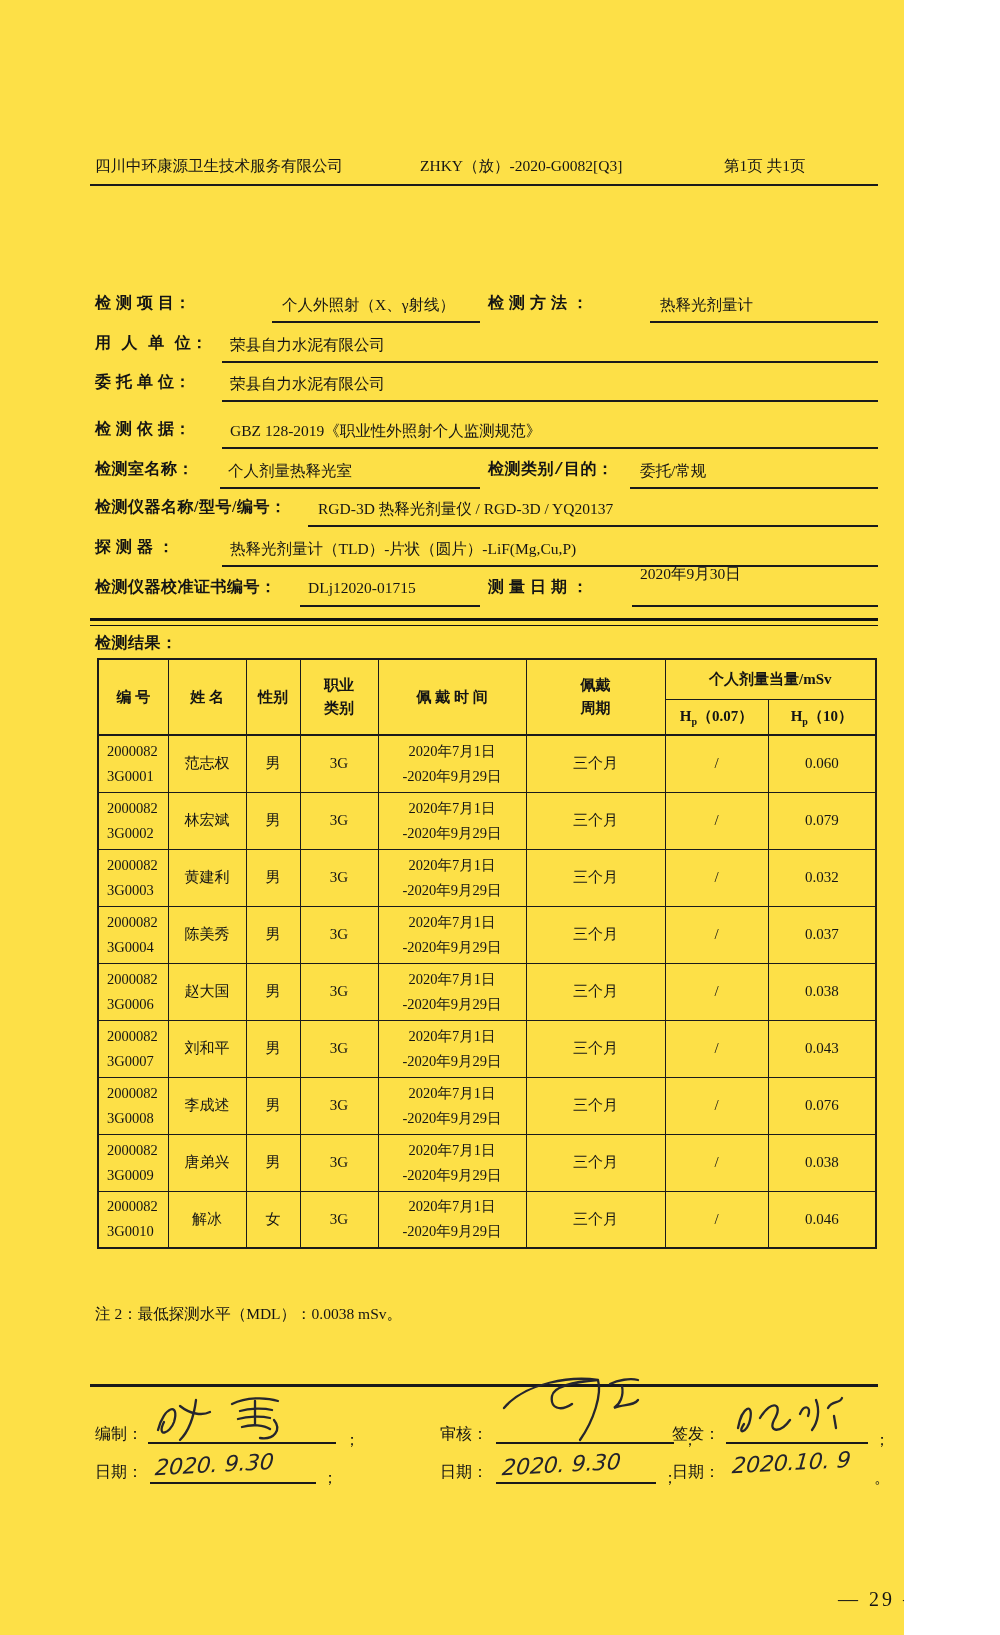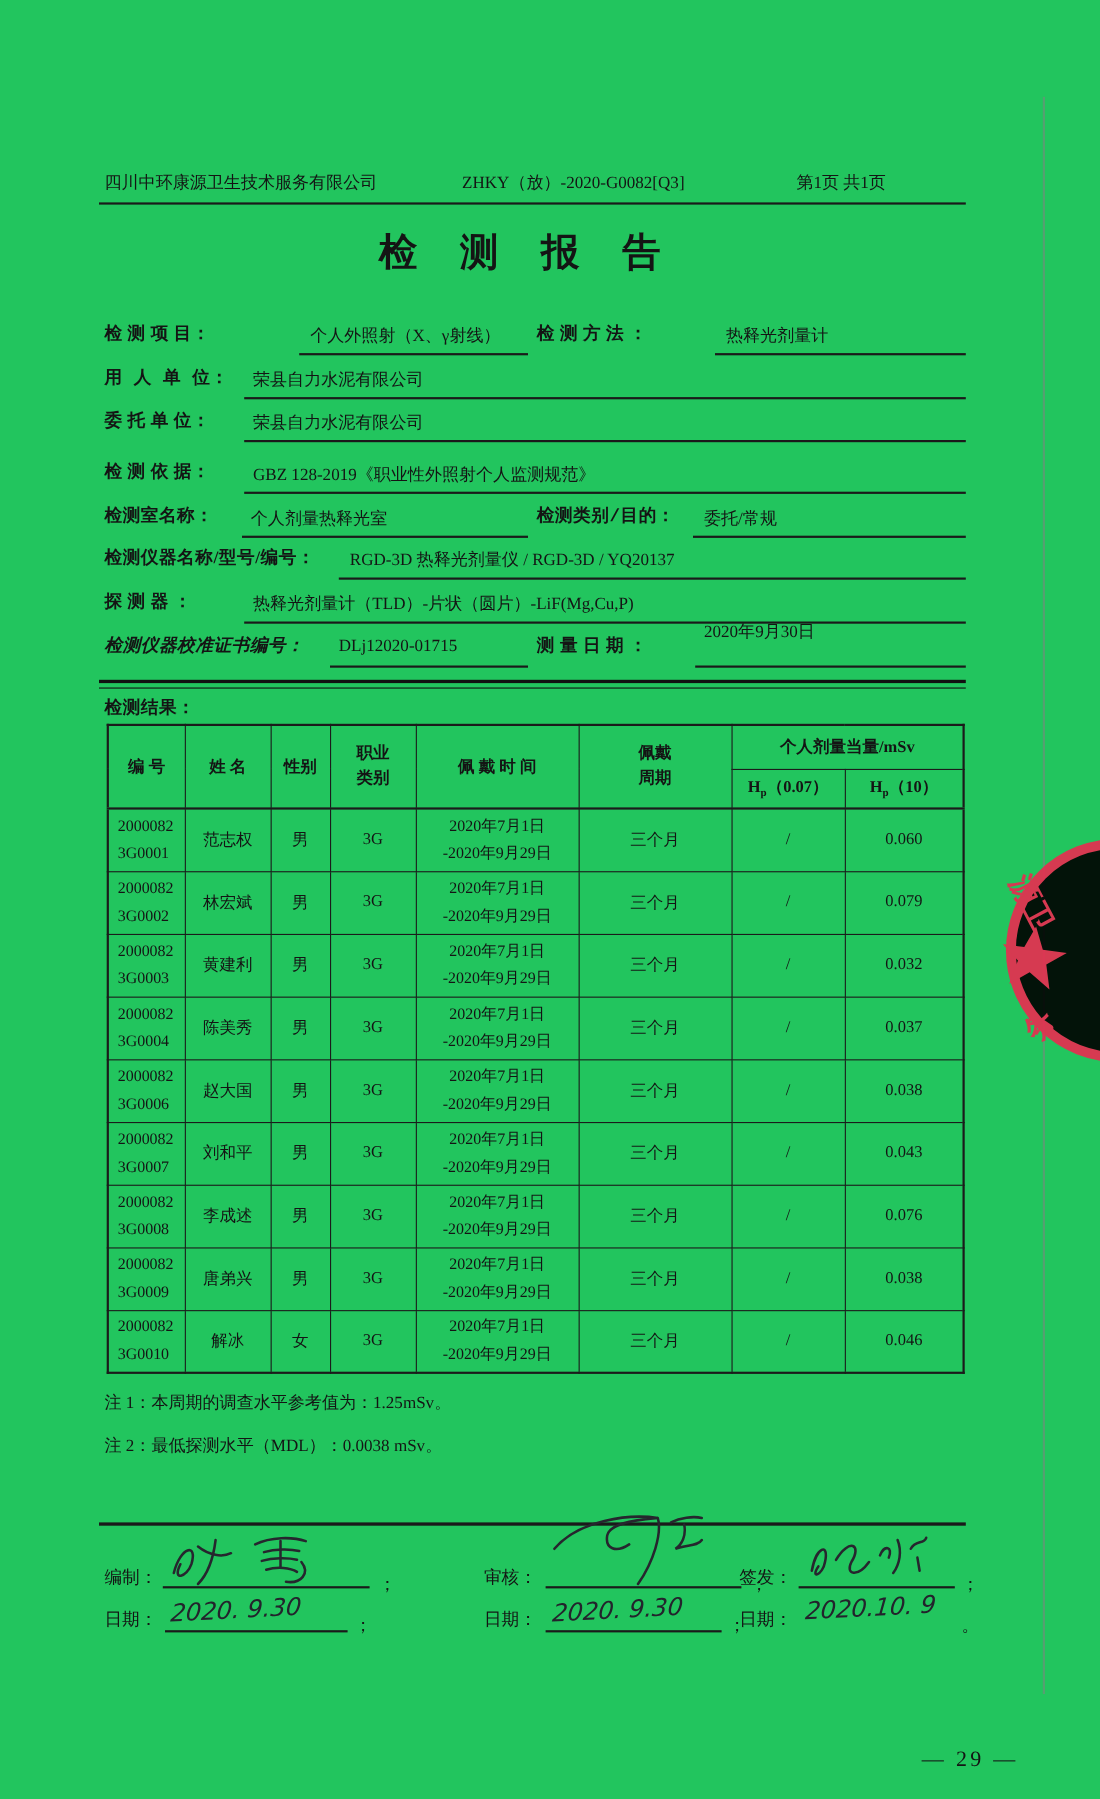--- a/index.html
+++ b/index.html
@@ -1,16 +1,16 @@
 <!DOCTYPE html>
 <html><head>
 <meta charset="utf-8">
 <style>
   html,body{margin:0;padding:0;background:#ffffff;}
-  .page{position:relative;width:1000px;height:1635px;background:#22c55e;overflow:hidden;
+  .page{position:relative;width:904px;height:1635px;background:#fde047;overflow:hidden;
         font-family:"Liberation Serif","DejaVu Serif",serif;color:#141414;}
   .abs{position:absolute;}
   .lbl{font-weight:bold;font-size:16px;letter-spacing:0.5px;white-space:nowrap;}
   .val{font-size:15.5px;white-space:nowrap;}
   .ul{position:absolute;height:2px;background:#1a1a1a;}
   .thin{height:1.5px;}
   .hdr{font-size:15.5px;white-space:nowrap;}
   .title{font-size:35px;font-weight:bold;letter-spacing:7px;word-spacing:16px;white-space:nowrap;}
   .dbl{position:absolute;border-top:3px solid #111;border-bottom:1px solid #111;height:4px;background:transparent;}
   
@@ -49,21 +49,20 @@
 
 <div class="page">
 
   <div class="edge abs" style="left:948px;top:88px;height:1452px;"></div>
 
   <span class="abs hdr" style="left:95px;top:156px;">四川中环康源卫生技术服务有限公司</span>
   <span class="abs hdr" style="left:420px;top:156px;">ZHKY（放）-2020-G0082[Q3]</span>
   <span class="abs hdr" style="left:724px;top:156px;">第1页 共1页</span>
   <div class="ul" style="left:90px;top:184px;width:788px;"></div>
 
-  <div class="abs title" style="left:0;top:206px;width:952px;text-align:center;">检 测 报 告</div>
 
   <span class="abs lbl" style="left:95px;top:293px;">检 测 项 目：</span>
   <span class="abs val" style="left:282px;top:295px;">个人外照射（X、γ射线）</span>
   <div class="ul thin" style="left:272px;top:321px;width:208px;"></div>
   <span class="abs lbl" style="left:488px;top:293px;">检 测 方 法 ：</span>
   <span class="abs val" style="left:660px;top:295px;">热释光剂量计</span>
   <div class="ul thin" style="left:650px;top:321px;width:228px;"></div>
 
   <span class="abs lbl" style="left:95px;top:333px;font-family:Liberation Mono, monospace;">用 人 单 位：</span>
   <span class="abs val" style="left:230px;top:335px;">荣县自力水泥有限公司</span>
@@ -85,21 +84,21 @@
   <div class="ul thin" style="left:630px;top:487px;width:248px;"></div>
 
   <span class="abs lbl" style="left:95px;top:497px;">检测仪器名称/型号/编号：</span>
   <span class="abs val" style="left:318px;top:499px;">RGD-3D 热释光剂量仪 / RGD-3D / YQ20137</span>
   <div class="ul thin" style="left:308px;top:525px;width:570px;"></div>
 
   <span class="abs lbl" style="left:95px;top:537px;">探 测 器 ：</span>
   <span class="abs val" style="left:230px;top:539px;">热释光剂量计（TLD）-片状（圆片）-LiF(Mg,Cu,P)</span>
   <div class="ul thin" style="left:222px;top:565px;width:656px;"></div>
 
-  <span class="abs lbl" style="left:95px;top:577px;font-style:italic;">检测仪器校准证书编号：</span>
+  <span class="abs lbl" style="left:95px;top:577px;">检测仪器校准证书编号：</span>
   <span class="abs val" style="left:308px;top:579px;">DLj12020-01715</span>
   <div class="ul thin" style="left:300px;top:605px;width:180px;"></div>
   <span class="abs lbl" style="left:488px;top:577px;">测 量 日 期 ：</span>
   <span class="abs val" style="left:640px;top:564px;">2020年9月30日</span>
   <div class="ul thin" style="left:632px;top:605px;width:246px;"></div>
 
   <div class="dbl" style="left:90px;top:618px;width:788px;"></div>
 
   <span class="abs lbl" style="left:95px;top:633px;">检测结果：</span>
 
@@ -280,21 +279,20 @@
             <span class="tml t1">2020年7月1日</span>
             <span class="tml t2">-2020年9月29日</span>
           </td>
       <td class="c-cycle">三个月</td>
       <td class="c-hp007">/</td>
       <td class="c-hp10">0.046</td>
     </tr>
   </tbody>
   </table>
 
-  <span class="abs note" style="left:95px;top:1265px;">注 1：本周期的调查水平参考值为：1.25mSv。</span>
   <span class="abs note" style="left:95px;top:1304px;">注 2：最低探测水平（MDL）：0.0038 mSv。</span>
 
   <div class="ul" style="left:90px;top:1384px;width:788px;height:2.5px;"></div>
 
   <span class="abs sig-label" style="left:95px;top:1424px;">编制：</span>
   <svg class="sigsvg" style="left:148px;top:1392px;" width="185" height="52" viewBox="0 0 185 52">
     <path d="M10,38 C16,14 32,10 26,30 C22,42 8,46 16,30"></path>
     <path d="M32,14 C42,22 54,24 62,20"></path>
     <path d="M48,8 C46,24 42,38 32,48"></path>
     <path d="M84,12 C98,5 118,5 130,9"></path>

